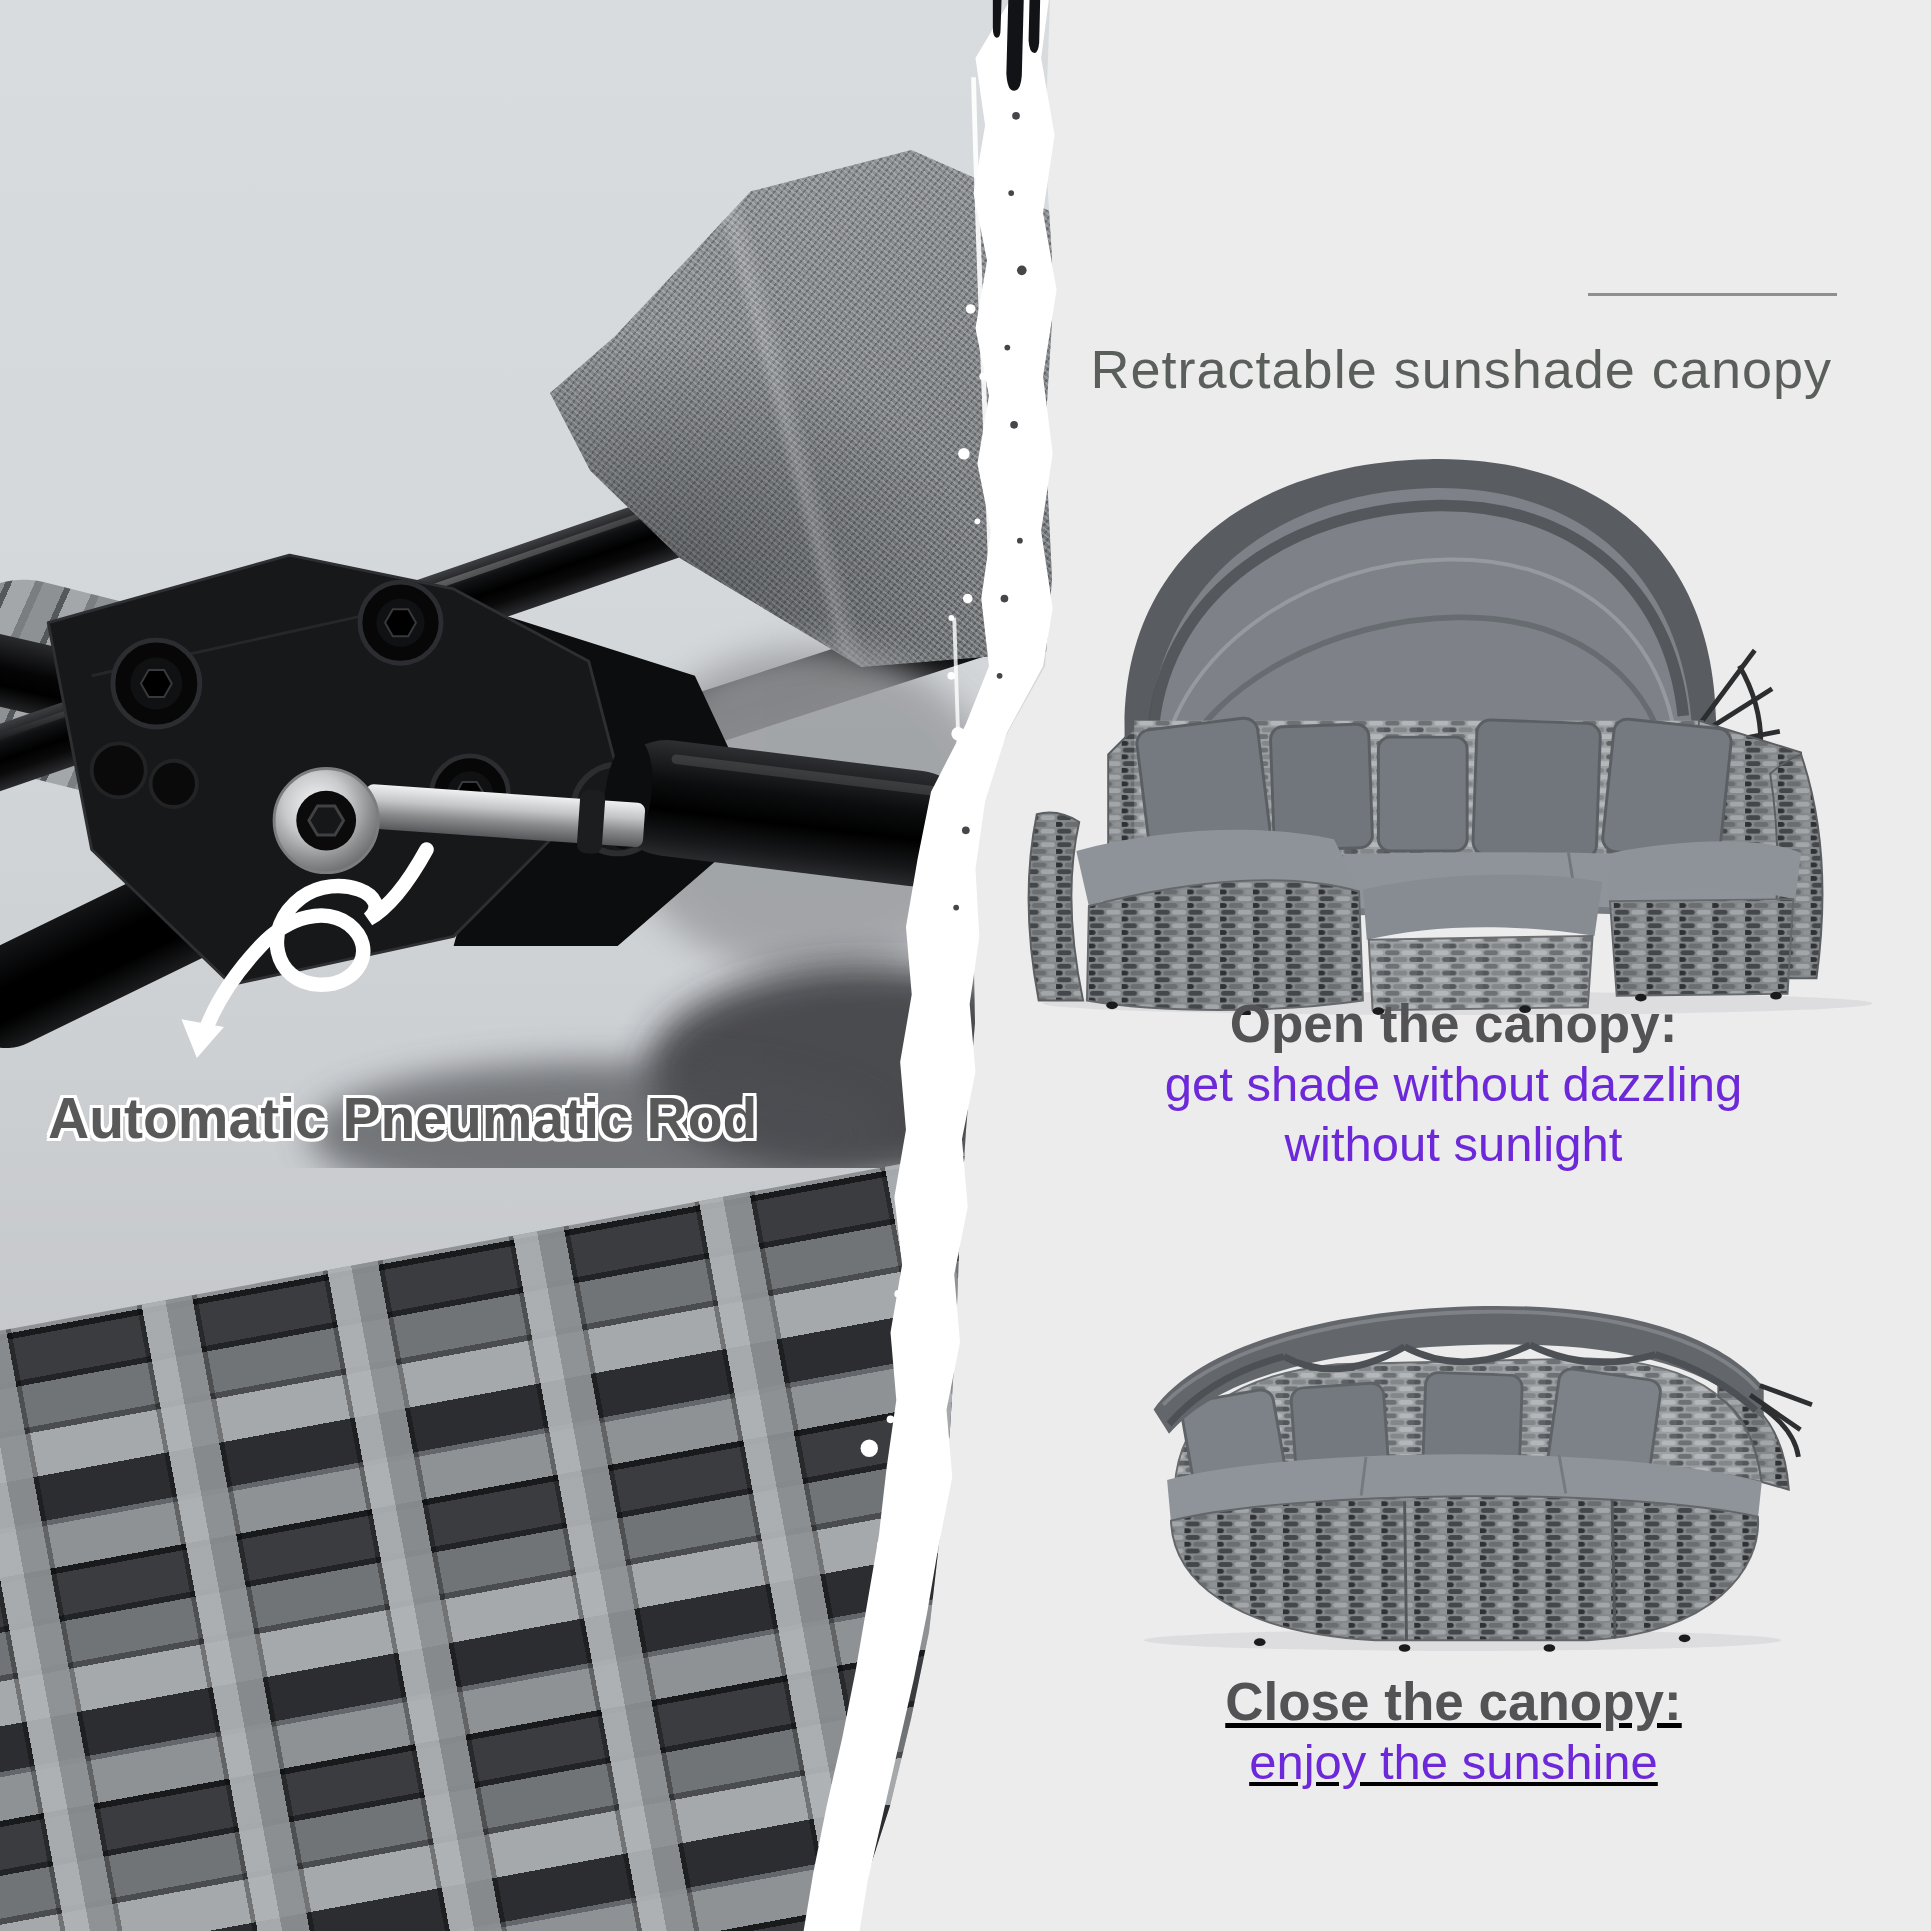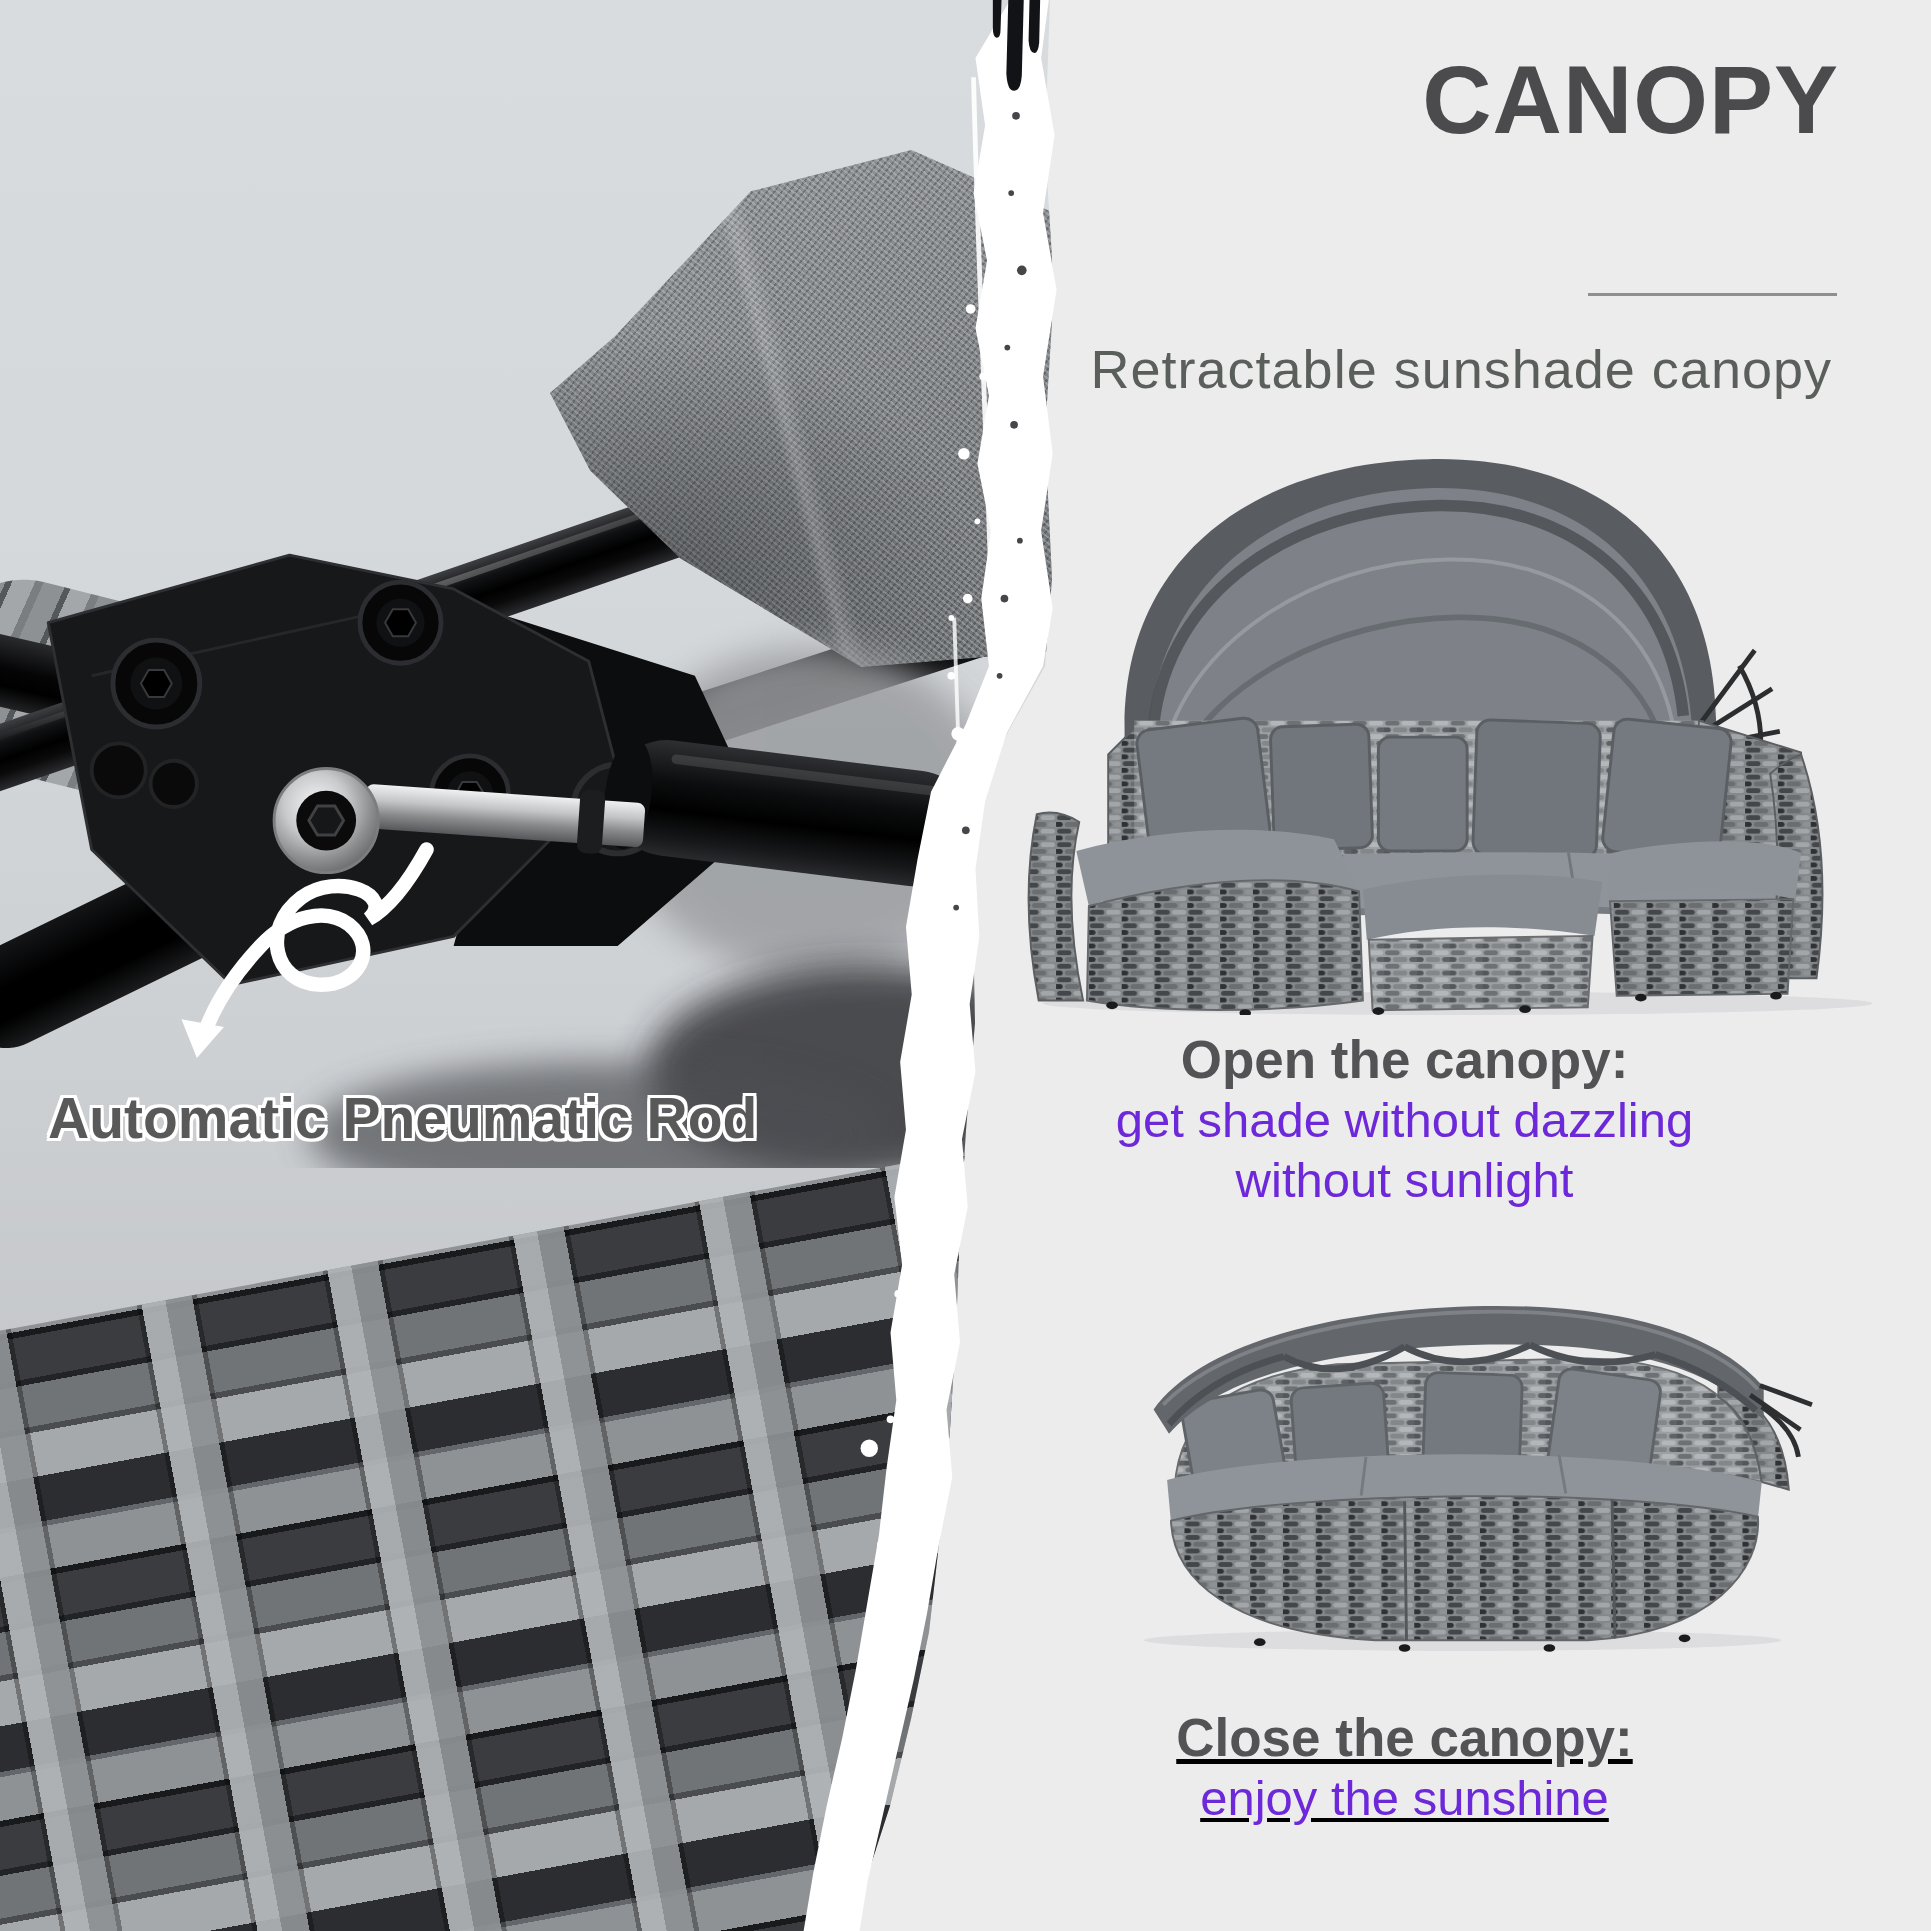--- a/index.html
+++ b/index.html
@@ -54,21 +54,21 @@
 
   
   .title{position:absolute;top:48px;right:92px;text-align:right;font-weight:700;
     font-size:96px;line-height:1.08;letter-spacing:1px;color:#4b4b4d;}
   .title-underline{position:absolute;top:293px;right:94px;width:249px;height:2.9px;background:#8f8f90;}
   .subtitle{position:absolute;top:338px;right:99px;font-size:54px;color:#5a5f5b;letter-spacing:1px;margin-left:24px;}
 
   .prod1{position:absolute;left:1023px;top:436px;}
   .prod2{position:absolute;left:1086px;top:1250px;}
 
-  .cap{position:absolute;left:970px;width:869px;text-align:center;margin-top:36px;}
+  .cap{position:absolute;left:1019px;width:869px;text-align:center;}
   .cap1{top:994px;}
   .cap2{top:1672px;text-decoration:underline;}
   .cap .h{font-size:53px;font-weight:700;color:#535355;line-height:1.15;}
   .cap .b{font-size:49px;color:#6d28d9;line-height:1.22;}
 </style>
 </head>
 <body>
 
 <div class="page">
 
@@ -218,21 +218,20 @@
       <circle cx="990" cy="940" r="3"></circle>
     </g>
     <g fill="#121316">
       <path d="M1044,0 h16 l-2,78 q-1,16 -8,16 q-7,0 -8,-18 Z"></path>
       <path d="M1066,0 h11 l-1,44 q-1,11 -5,11 q-5,0 -6,-13 Z"></path>
       <path d="M1028,0 h9 l-1,30 q0,9 -4,9 q-4,0 -4,-11 Z"></path>
     </g>
   </svg>
 
   <div class="title">
-    <div>CANOPY</div>
   </div>
   <div class="title-underline"></div>
   <div class="subtitle">Retractable sunshade canopy</div>
 
   <svg class="prod1" width="869" height="579" viewBox="0 0 900 600">
     <defs>
       <pattern id="ratA" width="34" height="14" patternUnits="userSpaceOnUse">
         <rect width="34" height="14" fill="#9da0a3"></rect>
         <rect x="1" y="1" width="15" height="5" rx="2.5" fill="#6e7174"></rect>
         <rect x="18" y="1" width="15" height="5" rx="2.5" fill="#b4b7ba"></rect>

